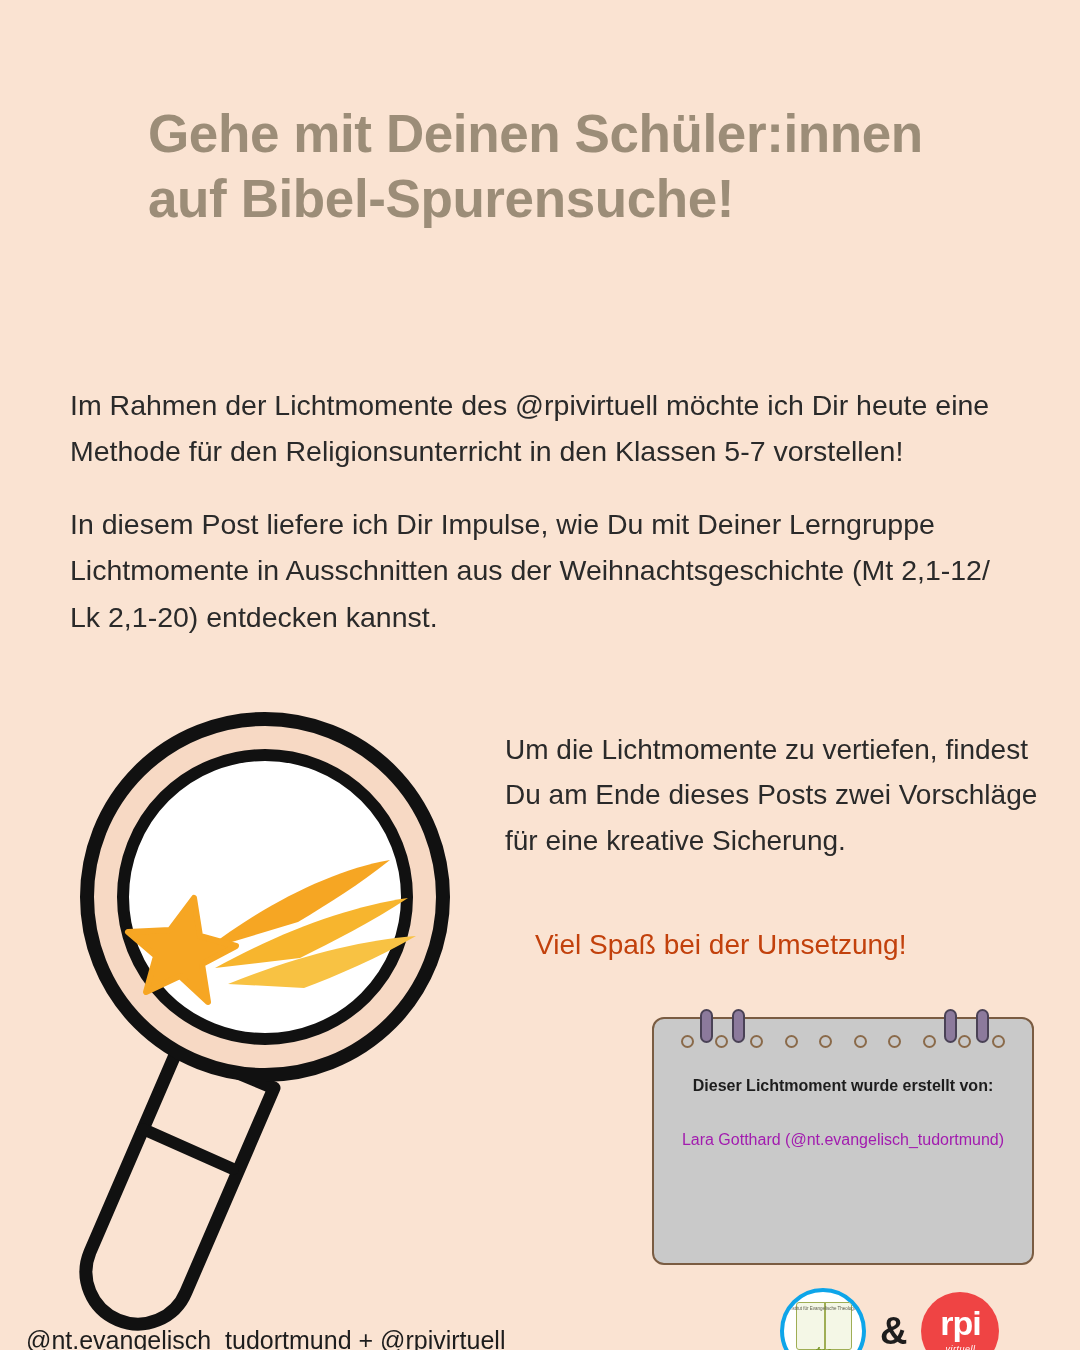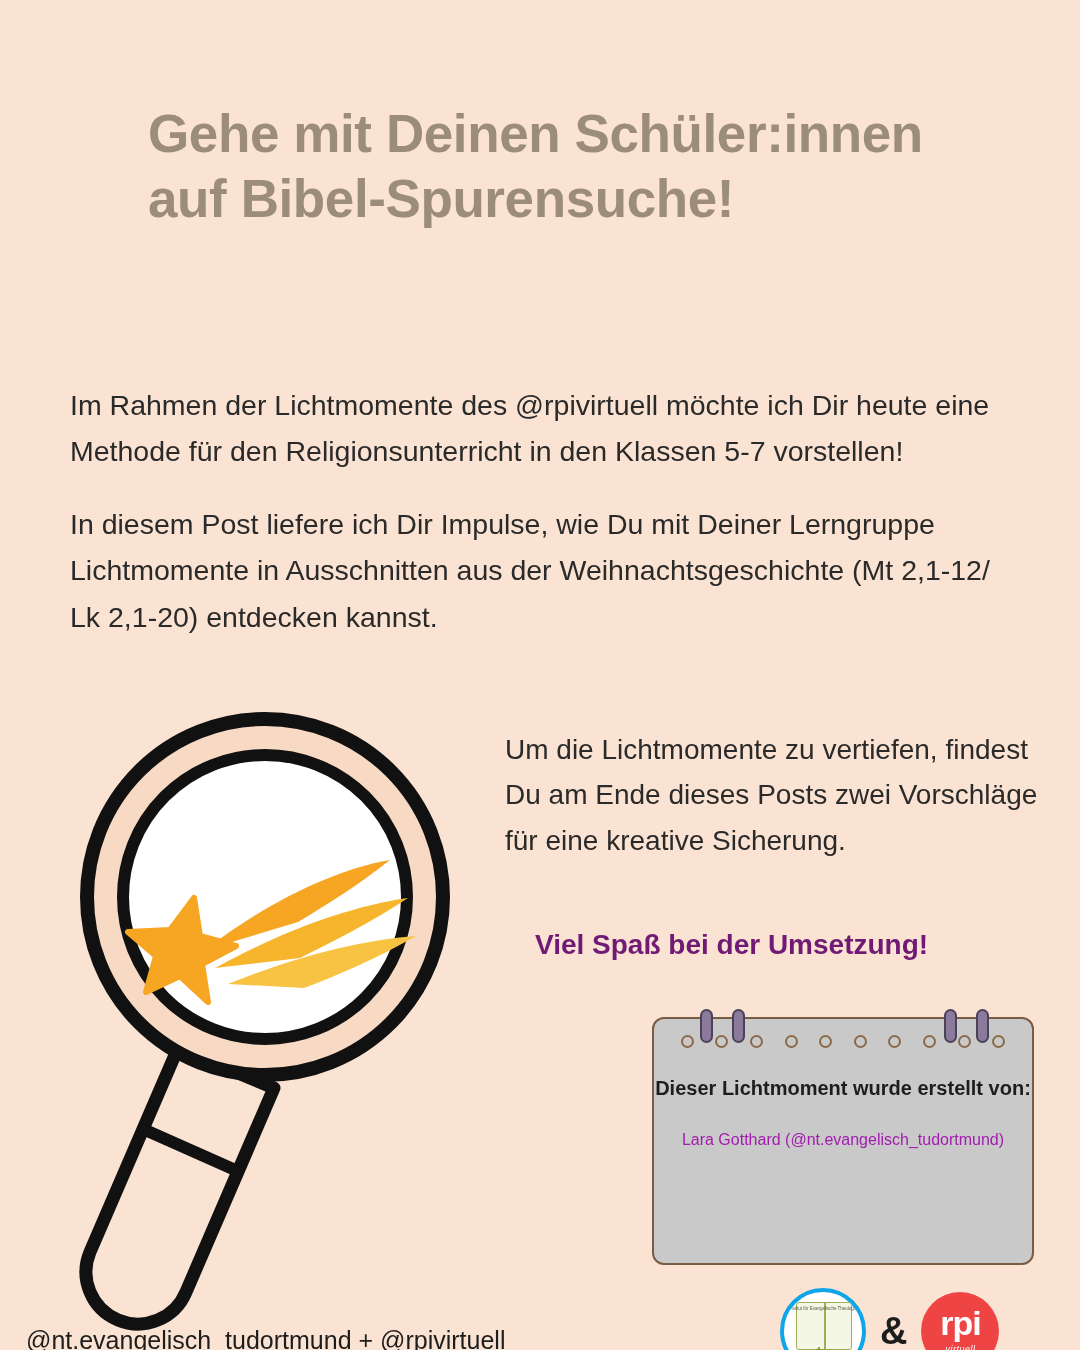--- a/index.html
+++ b/index.html
@@ -59,23 +59,23 @@
     font-size: 28px;
     line-height: 1.62;
   }
   .right-col p { margin: 0; }
 
   .fun-line {
     position: absolute;
     left: 535px;
     top: 893px;
     width: 540px;
-    color: #701a75;
+    color: #c2410c;
     font-size: 28px;
-    font-weight: bold;
+    font-weight: normal;
     line-height: 1.4;
   }
 
   
   .magnifier {
     position: absolute;
     left: 60px;
     top: 660px;
     width: 420px;
     height: 640px;
@@ -127,21 +127,21 @@
   .ring.r2 { left: 78px; }
   .ring.r3 { left: 290px; }
   .ring.r4 { left: 322px; }
 
   .notepad-title {
     position: absolute;
     left: 0;
     top: 58px;
     width: 100%;
     text-align: center;
-    font-size: 20px;
+    font-size: 16px;
     font-weight: bold;
     color: #1d1d1d;
   }
   .notepad-author {
     position: absolute;
     left: 0;
     top: 112px;
     width: 100%;
     text-align: center;
     font-size: 16px;

